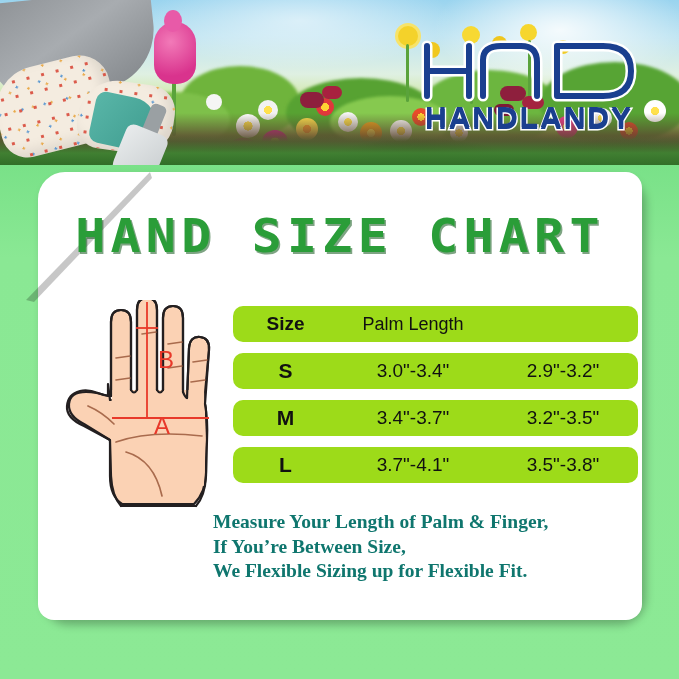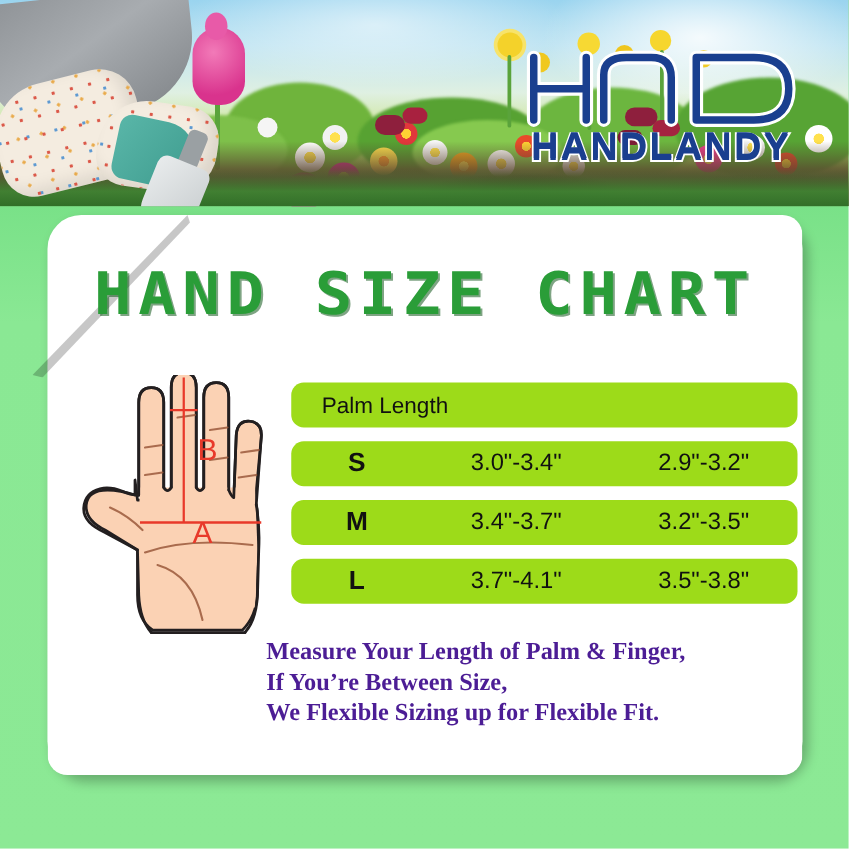--- a/index.html
+++ b/index.html
@@ -208,21 +208,21 @@
   .row.body .c-palm, .row.body .c-fing { font-size: 19px; }
 
   
   .note {
     position: absolute;
     left: 175px; top: 338px;
     font-family: "Liberation Serif", "DejaVu Serif", serif;
     font-weight: bold;
     font-size: 19.5px;
     line-height: 24.5px;
-    color: #4c1d95;
+    color: #0f766e;
     white-space: nowrap;
   }
   .note div { margin: 0; }
 </style>
 </head>
 <body>
 
 <div id="root">
 
   <div class="banner">
@@ -387,20 +387,21 @@
           <path d="M58 118 L155 118"></path>
         </g>
         <text x="104" y="68" fill="#e8392a" font-family="Liberation Sans, sans-serif" font-size="24">B</text>
         <text x="100" y="134" fill="#e8392a" font-family="Liberation Sans, sans-serif" font-size="24">A</text>
       </svg>
     </div>
 
     <div class="table">
 
       <div class="row head">
+        <div class="cell c-size">Size</div>
         <div class="cell c-palm">Palm Length</div>
       </div>
 
       <div class="row body">
         <div class="cell c-size">S</div>
         <div class="cell c-palm">3.0"-3.4"</div>
         <div class="cell c-fing">2.9"-3.2"</div>
       </div>
 
       <div class="row body">

